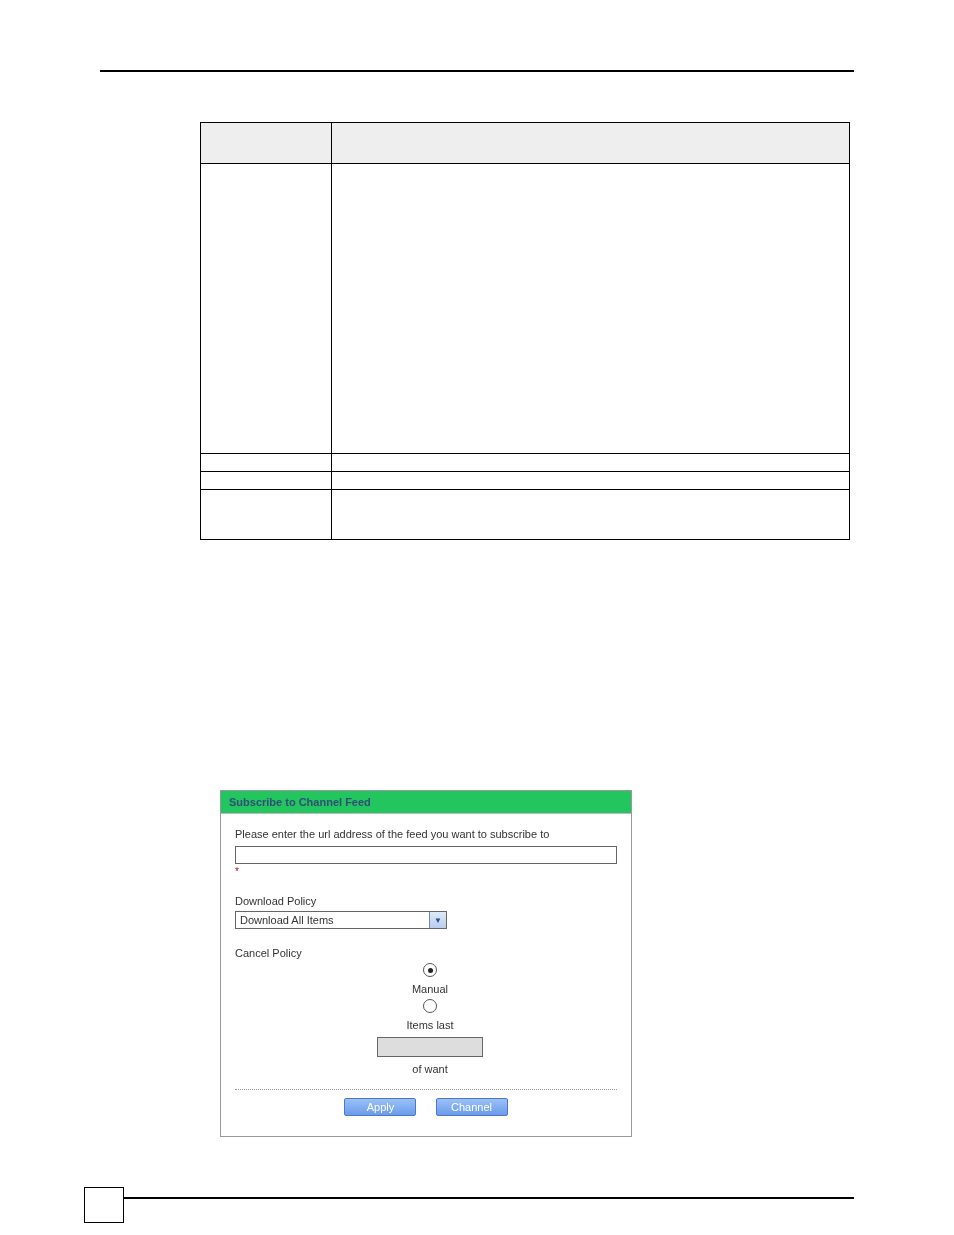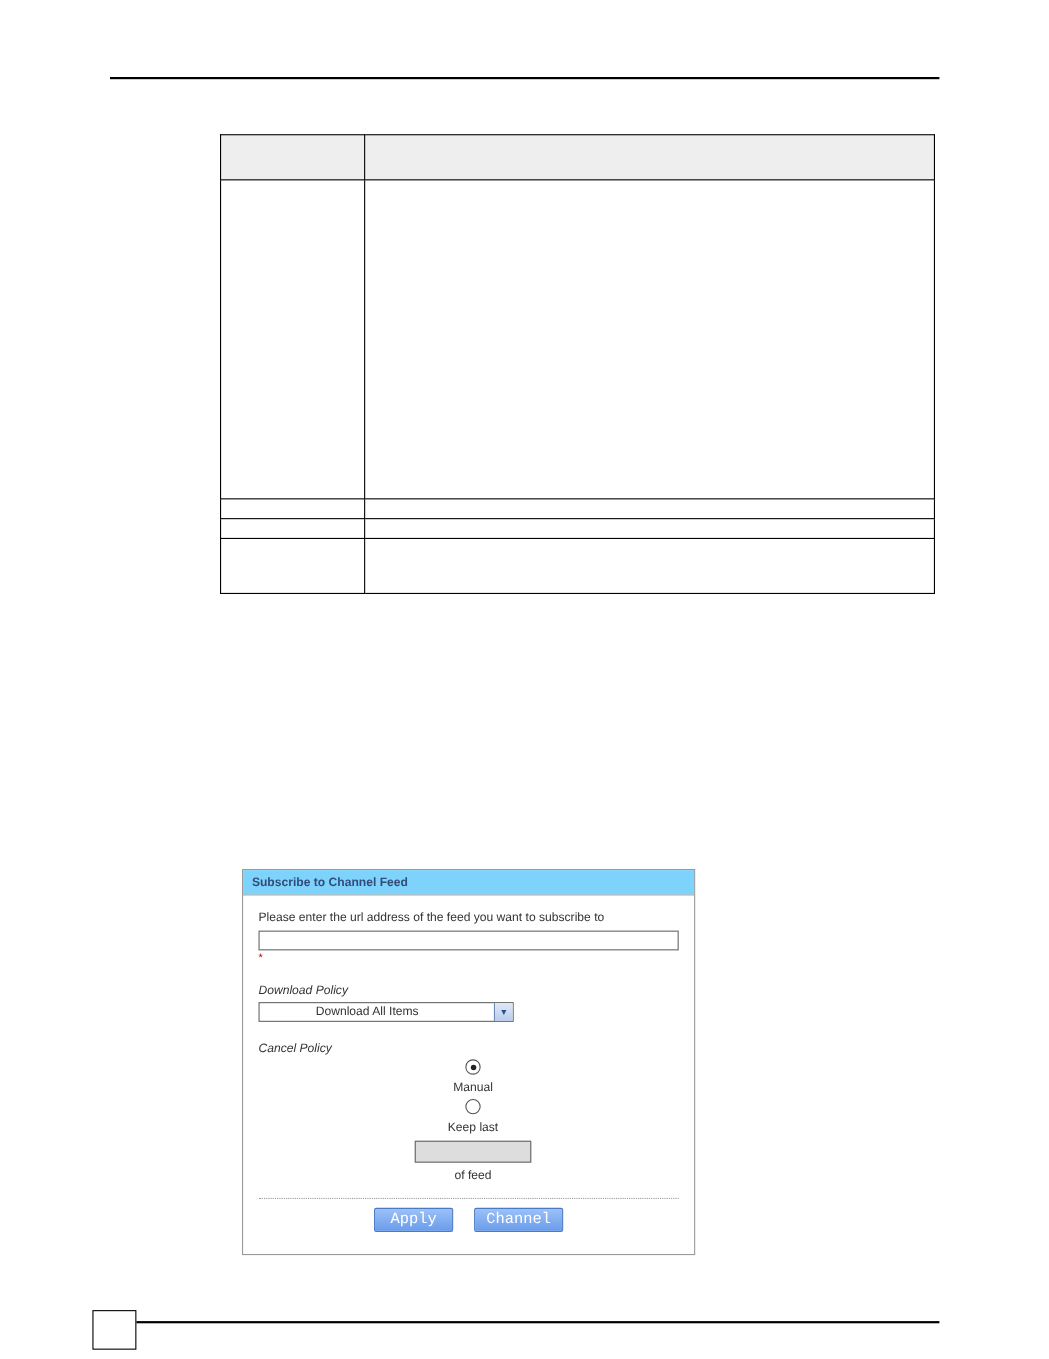--- a/index.html
+++ b/index.html
@@ -43,50 +43,49 @@
   .col1 { width: 110px; }
   .subscribe-box {
     margin: 250px 0 0 160px;
     width: 410px;
     border: 1px solid #999;
     font-family: Verdana, Tahoma, sans-serif;
     font-size: 11px;
     color: #333;
   }
   .sub-title {
-    background: #7dd3fc;
+    background: #22c55e;
     font-weight: bold;
     color: #334d7a;
     padding: 5px 8px;
     border-bottom: 1px solid #bbb;
   }
   .sub-body {
     padding: 14px 14px 10px 14px;
   }
   .sub-body .instr { margin-bottom: 6px; }
   .url-input {
     width: 100%;
     box-sizing: border-box;
     height: 18px;
     border: 1px solid #666;
     background: #fff;
     padding: 1px 2px;
   }
   .star { color: #c00; font-size: 10px; display: block; margin-top: 2px;}
-  .label { margin-top: 18px; margin-bottom: 4px; font-style: italic; }
+  .label { margin-top: 18px; margin-bottom: 4px; }
   .dd {
     display: flex;
-    width: 232px;
+    width: 212px;
     height: 18px;
     border: 1px solid #666;
     background: #fff;
     font-size: 11px;
     align-items: center;
     box-sizing: border-box;
-    padding-left: 47px;
   }
   .dd .ddtext { flex: 1; padding: 1px 4px; }
   .dd .ddbtn {
     width: 16px;
     height: 16px;
     background: linear-gradient(#dfe8f7,#b9cdee);
     border-left: 1px solid #6a88b8;
     display: flex;
     align-items: center;
     justify-content: center;
@@ -128,27 +127,26 @@
     margin: 14px 0 8px 0;
   }
   .btn-row {
     text-align: center;
     padding: 0 0 10px 0;
   }
   .dlg-btn {
     display: inline-block;
     min-width: 50px;
     padding: 2px 10px;
-    font-size: 14px;
+    font-size: 11px;
     color: #fff;
     background: linear-gradient(#9bc1f7,#6a9ceb);
     border: 1px solid #4b79c4;
     border-radius: 2px;
     margin: 0 8px;
-    font-family: Liberation Mono, monospace;
   }
   .footer-area {
     margin-top: 50px;
     display: flex;
     align-items: flex-start;
   }
   .pagebox {
     width: 38px;
     height: 34px;
     border: 1.5px solid #000;
@@ -209,23 +207,23 @@
         <div class="ddbtn">▼</div>
       </div>
 
       <div class="label">Cancel Policy</div>
       <div class="radio-row">
         <span class="radio checked"></span>
         <span>Manual</span>
       </div>
       <div class="radio-row">
         <span class="radio"></span>
-        <span>Keep last</span>
+        <span>Items last</span>
         <input class="keep-input" type="text" disabled="" style="">
-        <span>of feed</span>
+        <span>of want</span>
       </div>
 
       <hr class="hr-dot">
       <div class="btn-row">
         <span class="dlg-btn">Apply</span>
         <span class="dlg-btn">Channel</span>
       </div>
     </div>
   </div>
 

